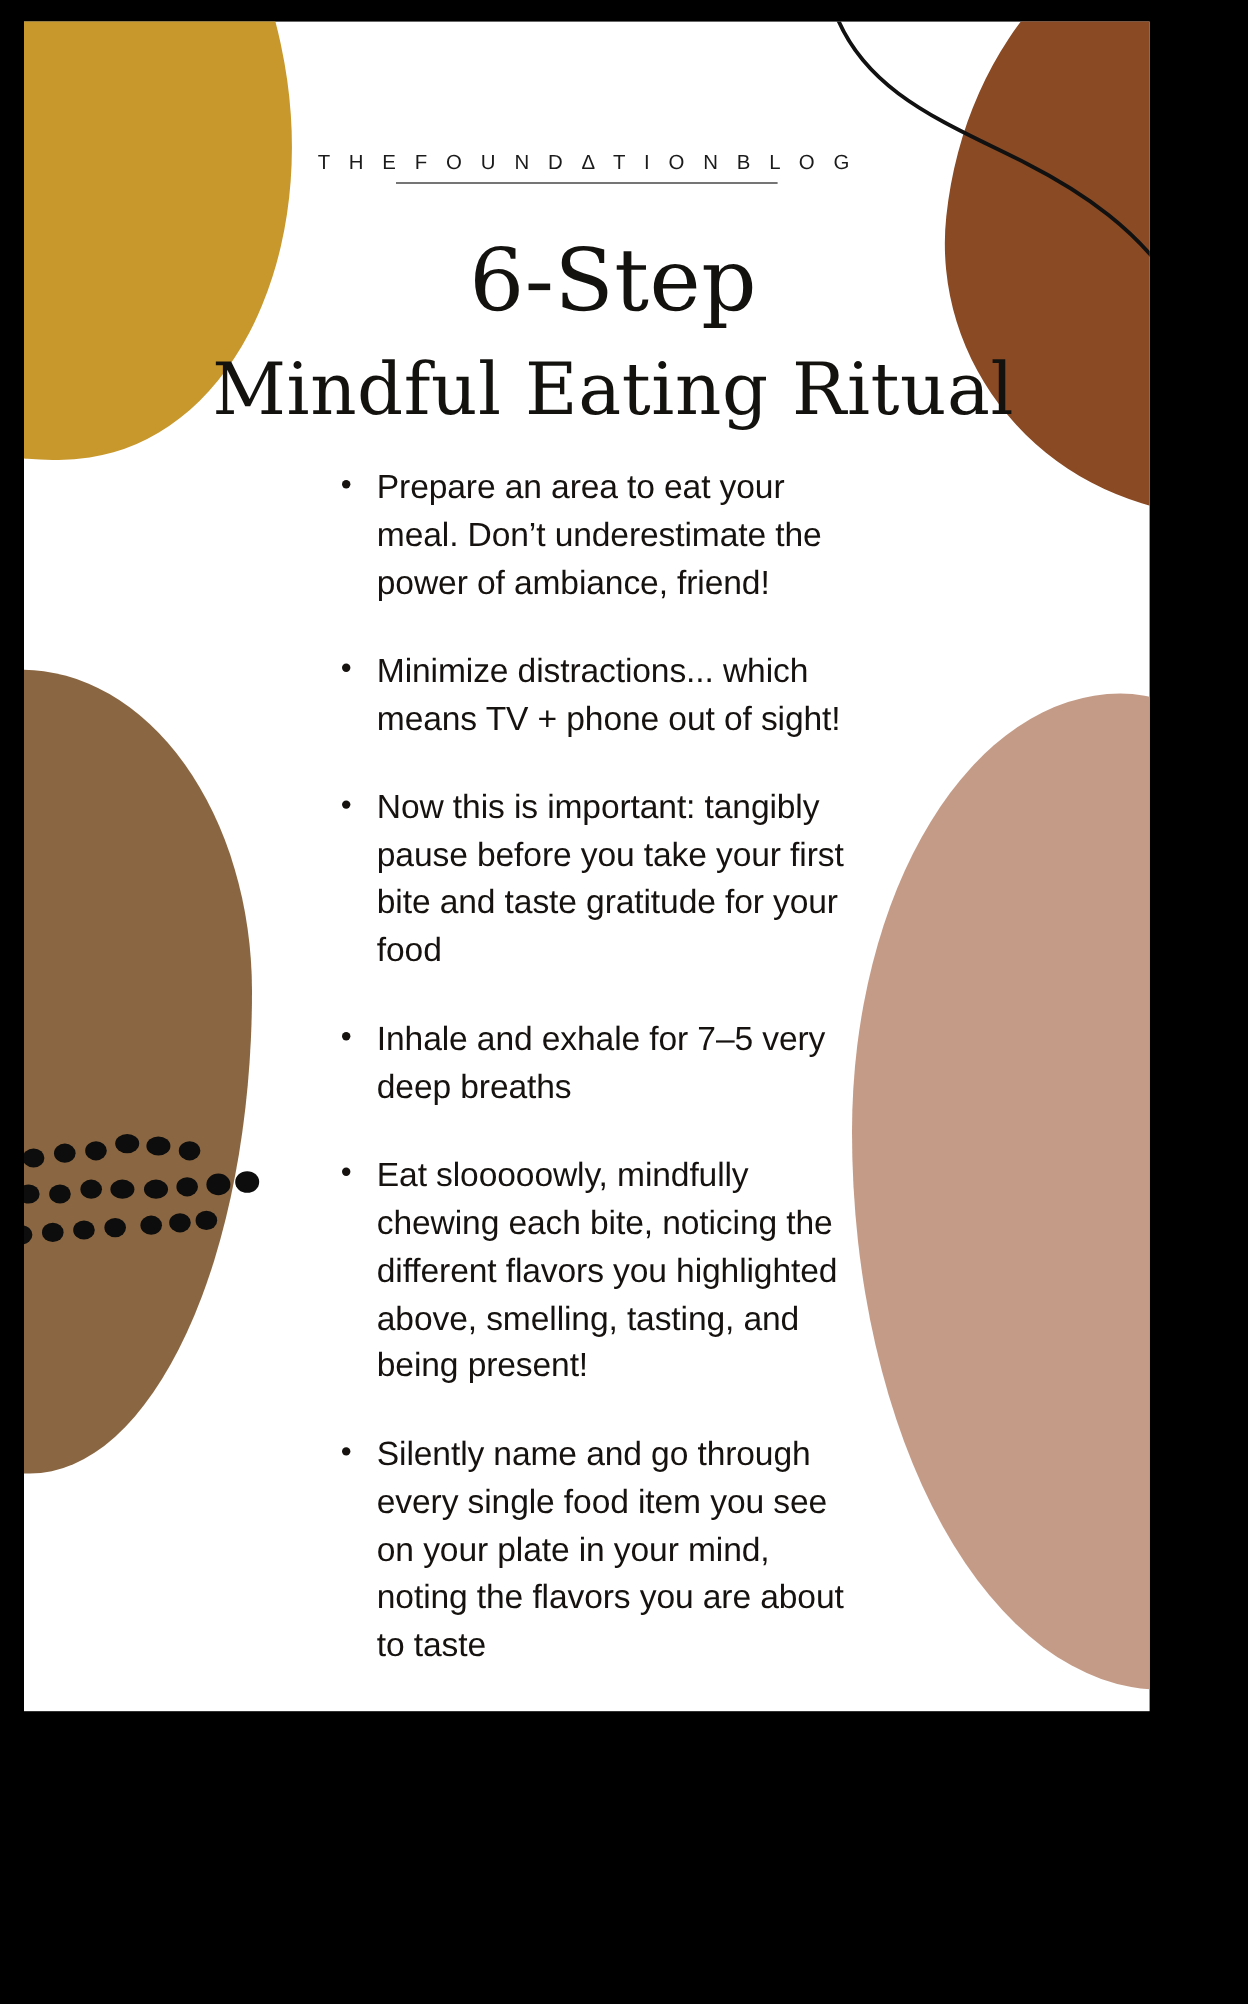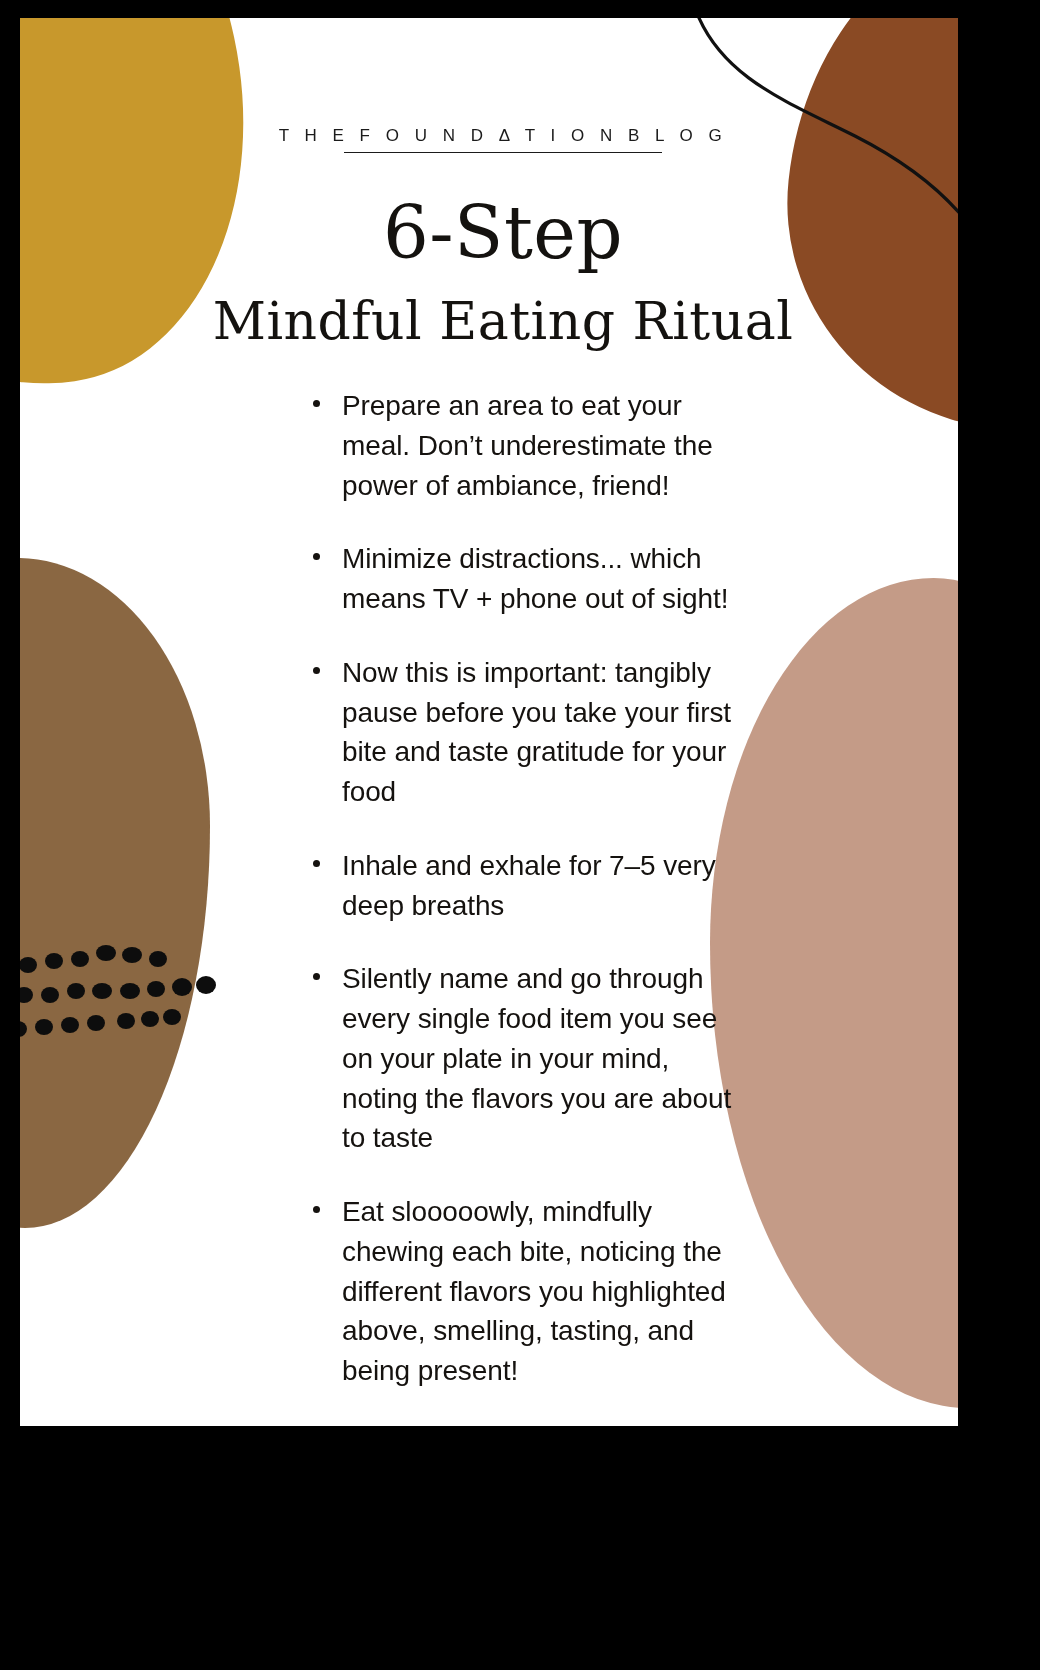--- a/index.html
+++ b/index.html
@@ -77,21 +77,20 @@
     left: -20px;
     top: 915px;
     width: 230px;
     height: 130px;
   }
 
   
   #content {
     position: absolute;
     inset: 0;
-    margin-left: 28px;
   }
   .kicker {
     position: absolute;
     top: 108px;
     left: 0;
     width: 100%;
     text-align: center;
     font-family: "Liberation Sans", sans-serif;
     font-size: 17px;
     letter-spacing: 5.5px;
@@ -109,29 +108,30 @@
   .title {
     position: absolute;
     top: 158px;
     left: 0;
     width: 100%;
     text-align: center;
     font-family: "DejaVu Serif", serif;
     font-weight: 400;
     color: #14120f;
     line-height: 1.0;
+    padding-left: 22px;
   }
   .title .line1 {
     display: block;
     font-size: 72px;
     letter-spacing: 0.5px;
   }
   .title .line2 {
     display: block;
-    font-size: 52px;
+    font-size: 60px;
     letter-spacing: 0.5px;
     margin-top: 26px;
   }
 
   ul.steps {
     position: absolute;
     top: 368px;
     left: 252px;
     width: 440px;
     margin: 0;
@@ -207,19 +207,19 @@
       <h1 class="title">
         <span class="line1">6-Step</span>
         <span class="line2">Mindful Eating Ritual</span>
       </h1>
 
       <ul class="steps">
         <li>Prepare an area to eat your meal. Don’t underestimate the power of ambiance, friend!</li>
         <li>Minimize distractions... which means TV + phone out of sight!</li>
         <li>Now this is important: tangibly pause before you take your first bite and taste gratitude for your food</li>
         <li>Inhale and exhale for 7–5 very deep breaths</li>
+        <li>Eat slooooowly, mindfully chewing each bite, noticing the different flavors you highlighted above, smelling, tasting, and being present!</li>
         <li>Silently name and go through every single food item you see on your plate in your mind, noting the flavors you are about to taste</li>
-        <li>Eat slooooowly, mindfully chewing each bite, noticing the different flavors you highlighted above, smelling, tasting, and being present!</li>
       </ul>
     </div>
 
   </div>
 </div>
 
 </body></html>

